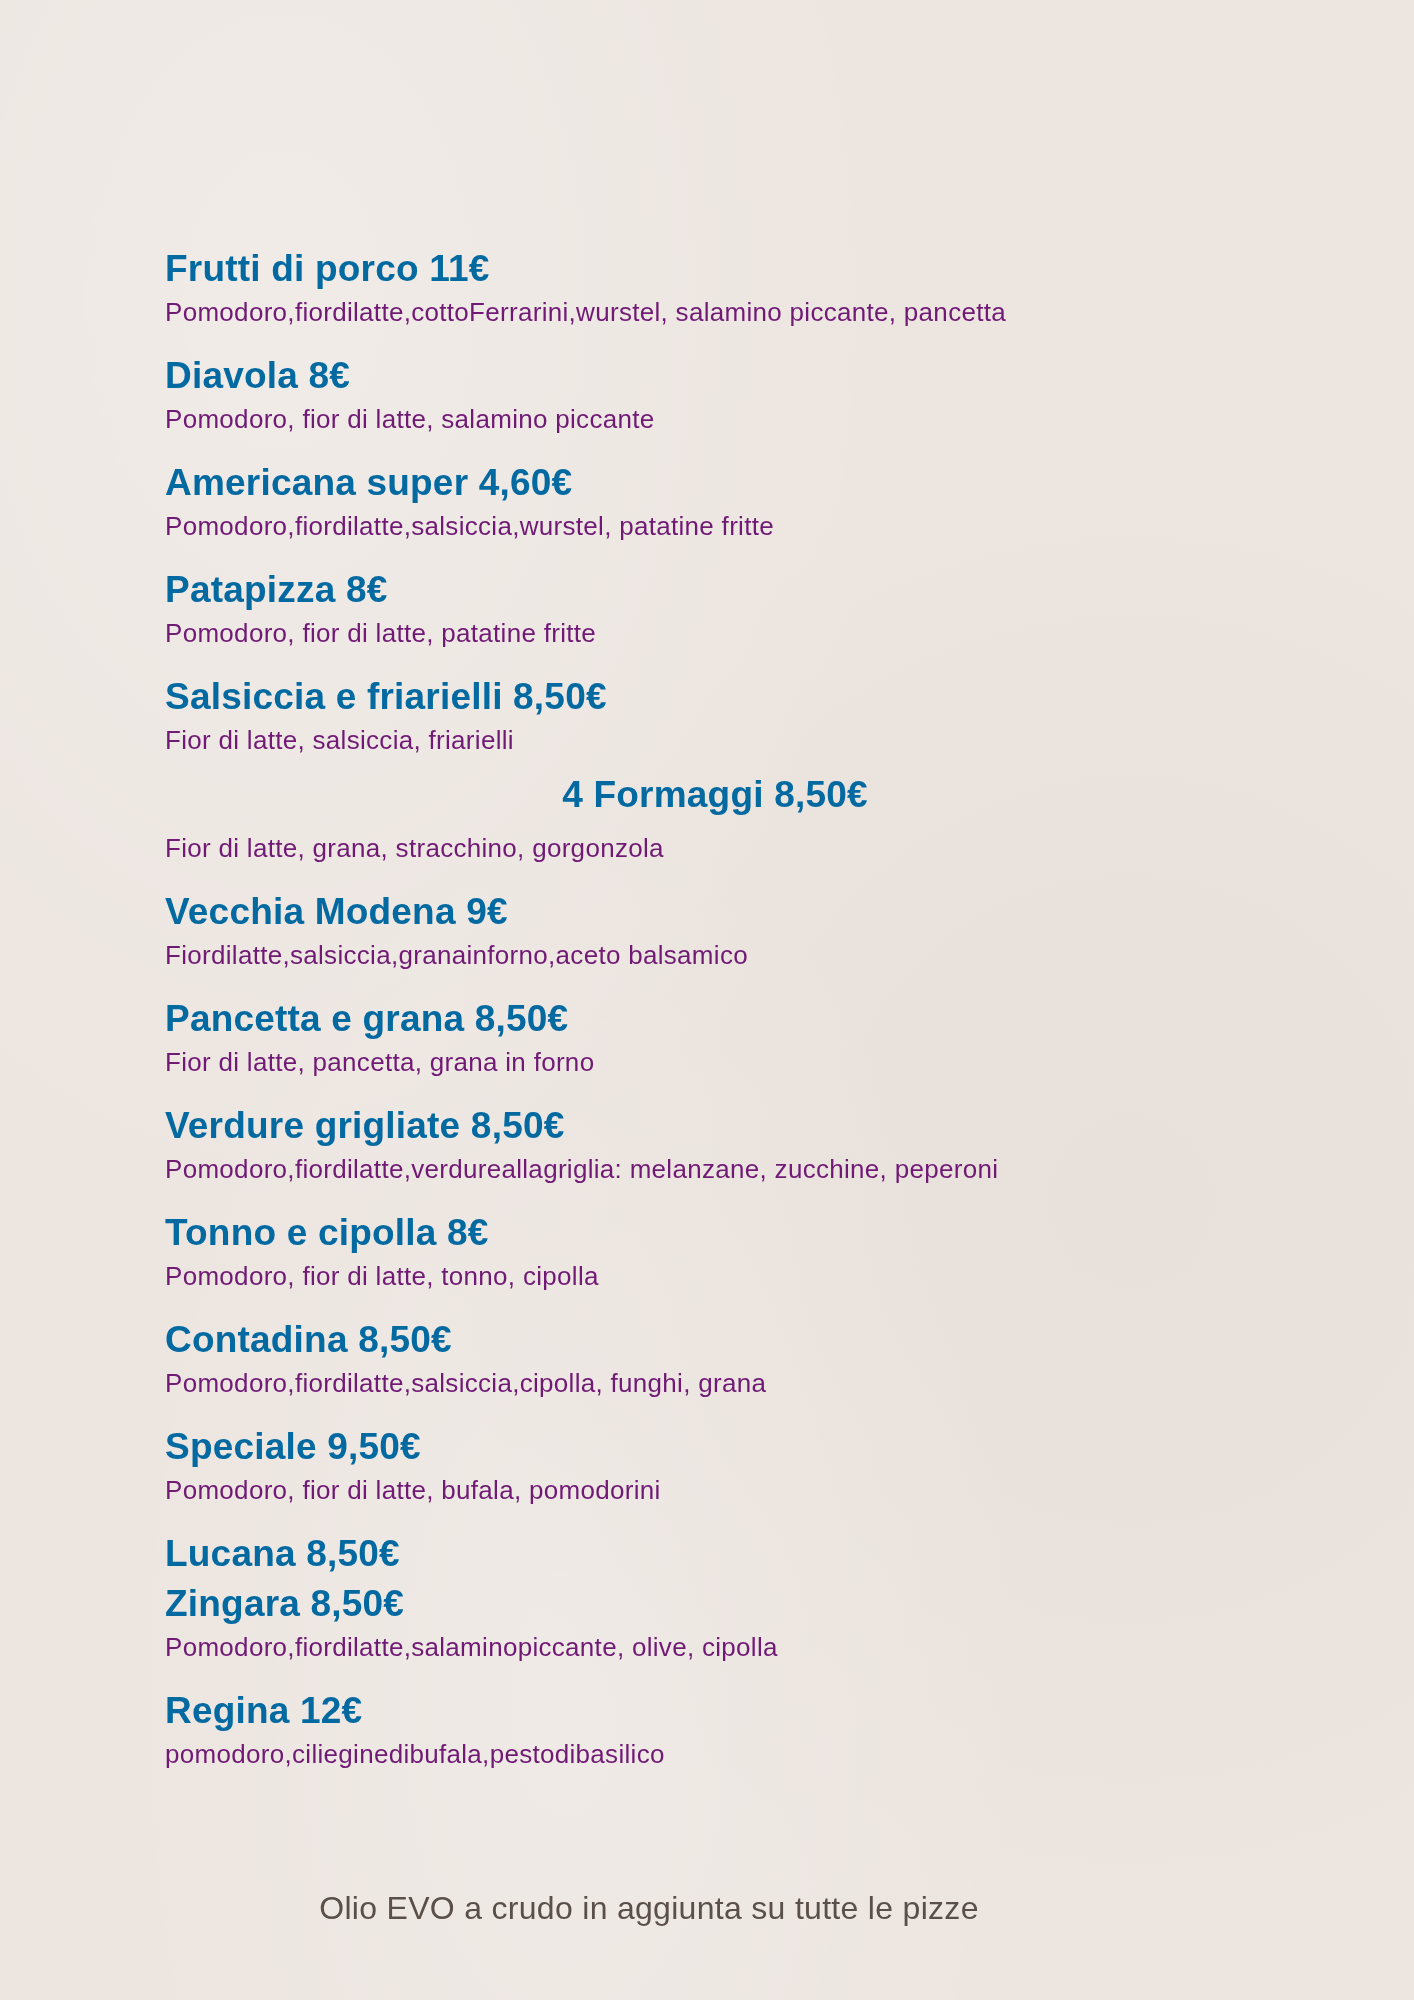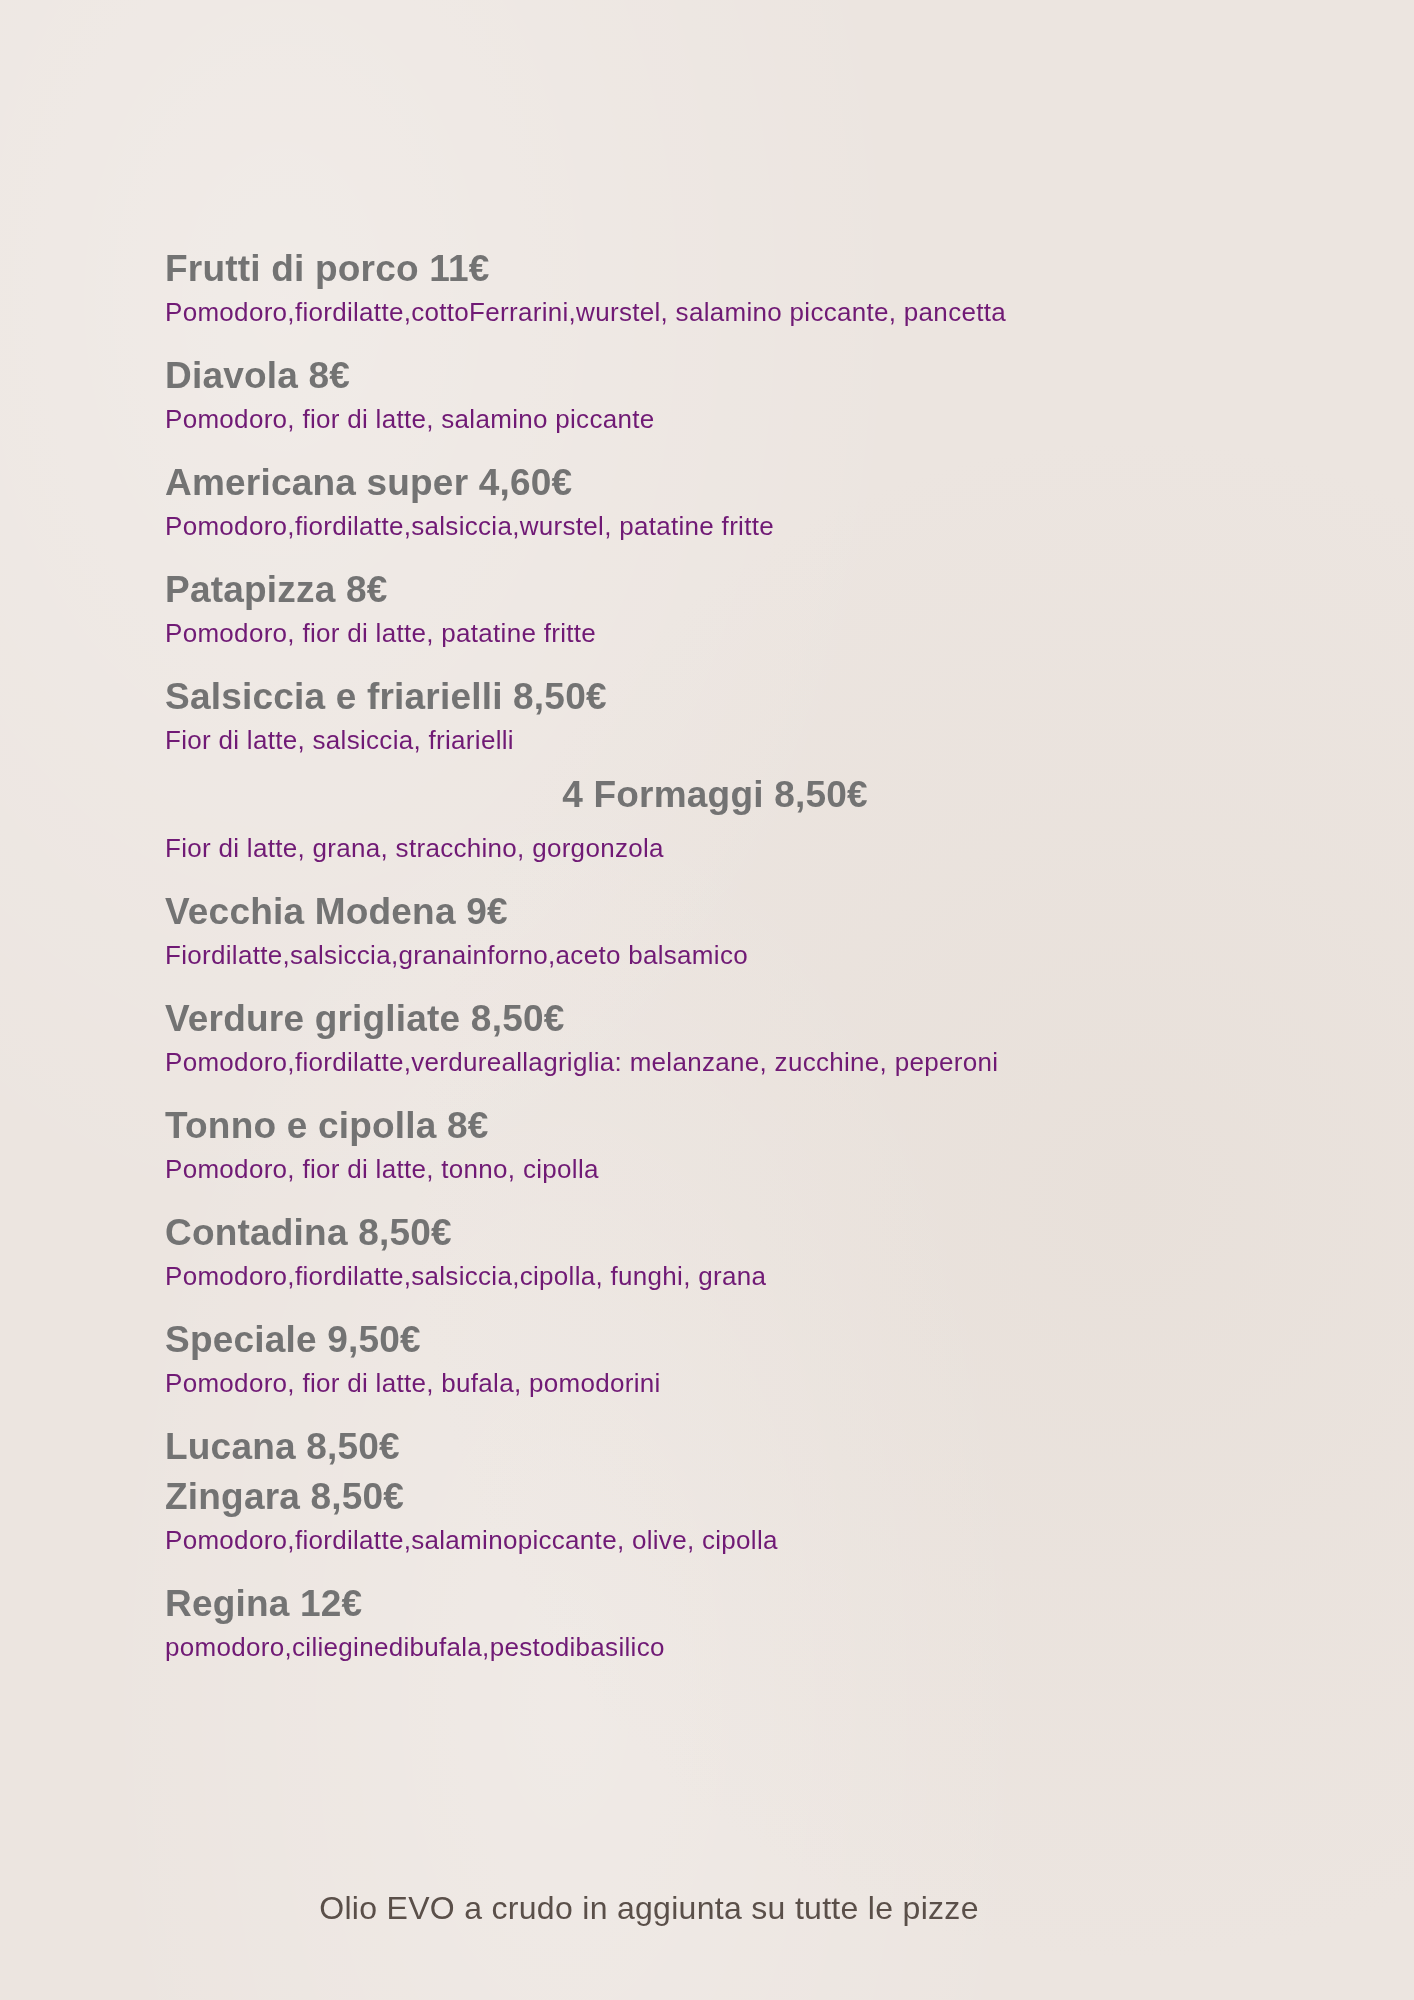--- a/index.html
+++ b/index.html
@@ -27,21 +27,21 @@
     }
     .item {
       margin: 0;
       padding: 0;
     }
     .item-title {
       font-size: 37px;
       font-weight: bold;
       line-height: 50px;
       height: 50px;
-      color: #737373;
+      color: #0369a1;
       letter-spacing: 0.2px;
       white-space: nowrap;
     }
     .item-desc {
       font-size: 26px;
       line-height: 36px;
       height: 57px;
       padding-top: 0px;
       color: #701a75;
       letter-spacing: 0.3px;
@@ -86,20 +86,24 @@
   </div>
   <div class="item tall-title">
     <div class="item-title">4 Formaggi 8,50€</div>
     <div class="item-desc">Fior di latte, grana, stracchino, gorgonzola</div>
   </div>
   <div class="item">
     <div class="item-title">Vecchia Modena 9€</div>
     <div class="item-desc">Fiordilatte,salsiccia,granainforno,aceto balsamico</div>
   </div>
   <div class="item">
+    <div class="item-title">Pancetta e grana 8,50€</div>
+    <div class="item-desc">Fior di latte, pancetta, grana in forno</div>
+  </div>
+  <div class="item">
     <div class="item-title">Verdure grigliate 8,50€</div>
     <div class="item-desc">Pomodoro,fiordilatte,verdureallagriglia: melanzane, zucchine, peperoni</div>
   </div>
   <div class="item">
     <div class="item-title">Tonno e cipolla 8€</div>
     <div class="item-desc">Pomodoro, fior di latte, tonno, cipolla</div>
   </div>
   <div class="item">
     <div class="item-title">Contadina 8,50€</div>
     <div class="item-desc">Pomodoro,fiordilatte,salsiccia,cipolla, funghi, grana</div>

